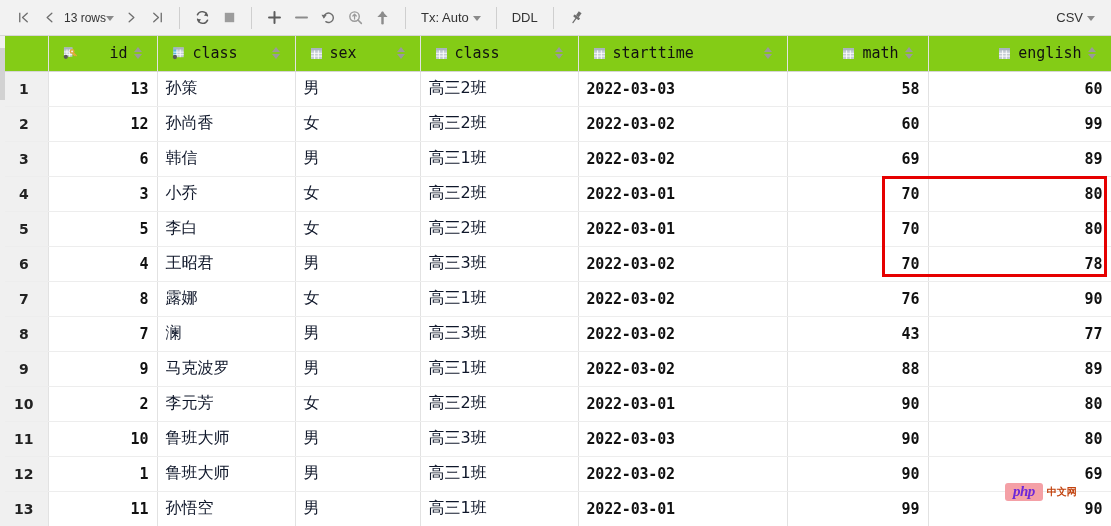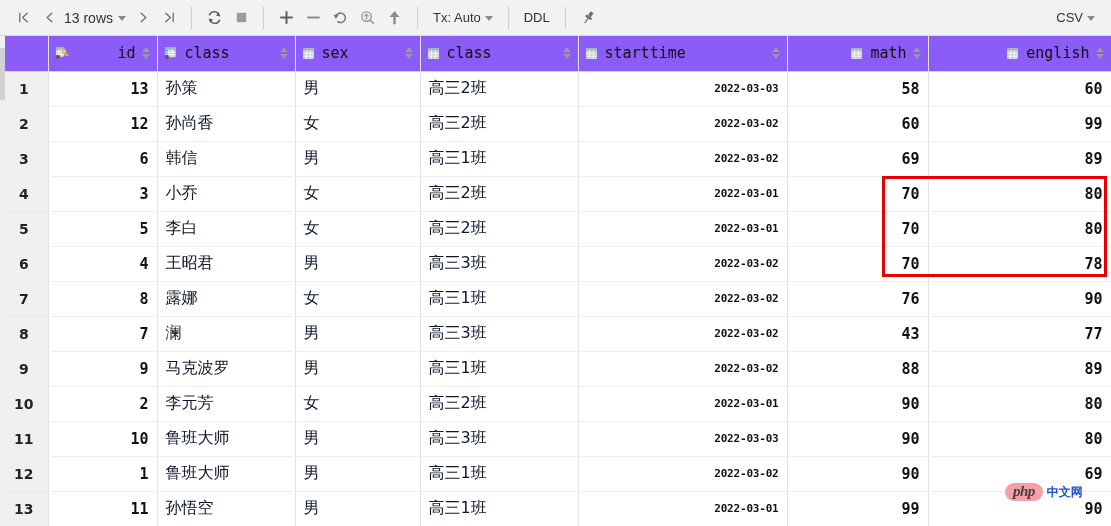--- a/index.html
+++ b/index.html
@@ -39,26 +39,25 @@
     cursor: default;
     user-select: none;
   }
   .tb-sep {
     width: 1px;
     height: 22px;
     background: #cfcfcf;
     margin: 0 9px;
   }
   .rows-label {
-    font-size: 14px;
+    font-size: 12px;
     color: #333;
     padding: 0 4px 0 2px;
     display: flex;
     align-items: center;
-    gap: 5px;
     cursor: default;
   }
   .caret {
     display: inline-block;
     width: 0; height: 0;
     border-left: 4px solid transparent;
     border-right: 4px solid transparent;
     border-top: 5px solid #8a8a8a;
     position: relative;
     top: 1px;
@@ -93,28 +92,28 @@
   }
   table.dg th, table.dg td {
     border-right: 1px solid #e2e2e2;
     border-bottom: 1px solid #ededed;
     height: 35px;
     padding: 0 8px;
     white-space: nowrap;
     overflow: hidden;
   }
   table.dg thead th {
-    background: #8b5cf6;
+    background: #84cc16;
     border-bottom: 1px solid #d6d6d6;
     font-weight: normal;
     font-family: "DejaVu Sans Mono", monospace;
     font-size: 15px;
     color: #111;
     height: 35px;
-    padding: 0 6px;
+    padding: 0 14px;
   }
   .hcell {
     display: flex;
     align-items: center;
     width: 100%;
     gap: 6px;
   }
   .hname { flex: 0 0 auto; }
   .hgap  { flex: 1 1 auto; }
   .sorter {
@@ -151,23 +150,23 @@
     color: #111;
     font-weight: bold;
   }
   td.txt {
     text-align: left;
     font-family: "DejaVu Sans", sans-serif;
     font-size: 16px;
     color: #0f172a;
   }
   td.date {
-    text-align: right;
+    text-align: left;
     font-family: "DejaVu Sans Mono", monospace;
-    font-size: 11px;
+    font-size: 15px;
     color: #111;
     font-weight: bold;
     letter-spacing: -0.2px;
   }
 
   
   .lgutter {
     position: absolute;
     left: 0; top: 36px;
     width: 5px; height: 490px;
@@ -203,32 +202,32 @@
     position: absolute;
     left: 1005px; top: 483px;
     z-index: 31;
     display: flex;
     align-items: center;
     gap: 4px;
     pointer-events: none;
   }
   .wm-php .pill {
     background: #f4a0a6;
-    color: #404040;
+    color: #6d28d9;
     font-style: italic;
     font-weight: bold;
     font-size: 15px;
-    border-radius: 9px;
+    border-radius: 3px;
     padding: 0px 8px 1px 8px;
     font-family: "Liberation Serif", serif;
     letter-spacing: -0.5px;
   }
   .wm-php .cn {
-    color: #1d4ed8;
-    font-size: 12px;
+    color: #c2410c;
+    font-size: 10px;
     font-family: "DejaVu Sans", sans-serif;
     font-weight: bold;
   }
 </style>
 </head>
 <body>
 
 <div id="app">
 
   <div class="toolbar">

